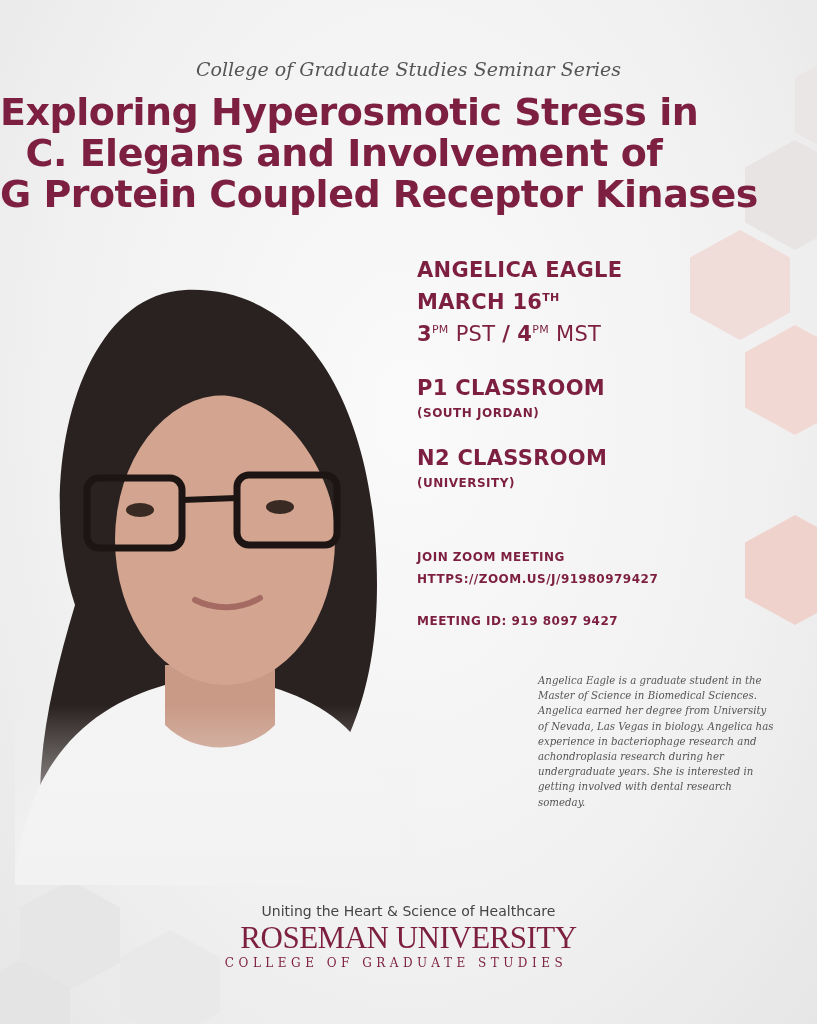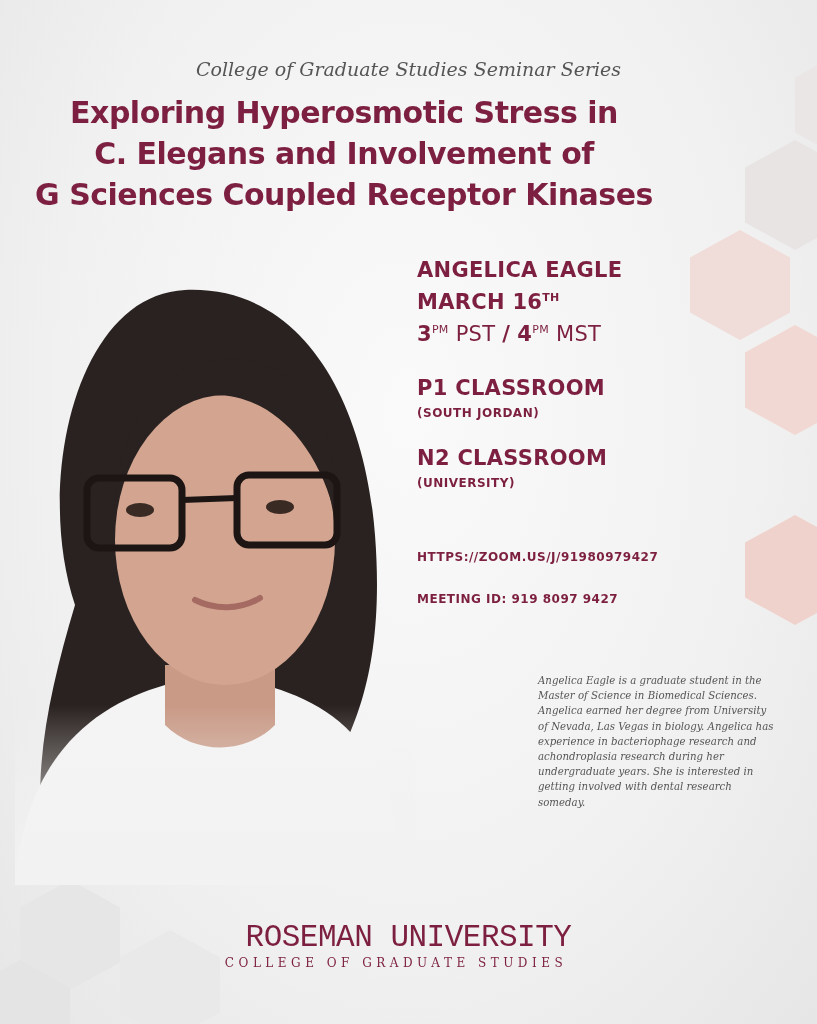--- a/index.html
+++ b/index.html
@@ -1,34 +1,34 @@
 <!DOCTYPE html>
 <html><head>
 <meta charset="utf-8">
 <style>
   html, body { margin:0; padding:0; }
   body { width:817px; height:1024px; overflow:hidden; background:#f0f0f0; font-family:"Liberation Sans", sans-serif; }
   .poster { position:relative; width:817px; height:1024px; overflow:hidden;
     background: radial-gradient(ellipse at 50% 40%, #fafafa 0%, #f1f1f1 60%, #e6e6e6 100%); }
   .hex { position:absolute; width:100px; height:110px; clip-path:polygon(50% 0,100% 25%,100% 75%,50% 100%,0 75%,0 25%); }
   .sub { position:absolute; top:58px; left:0; width:817px; text-align:center; font-family:"DejaVu Serif", serif; font-style:italic; font-size:19px; color:#555; }
-  .title { position:absolute; top:92px; left:0; width:688px; text-align:center; font-family:"DejaVu Sans", sans-serif; font-weight:bold; font-size:30px; line-height:41px; color:#7d1f40; letter-spacing:-0.5px; }
+  .title { position:absolute; top:92px; left:0; width:688px; text-align:center; font-family:"DejaVu Sans", sans-serif; font-weight:bold; font-size:38px; line-height:41px; color:#7d1f40; letter-spacing:-0.5px; }
   .title div { white-space:nowrap; }
   .details { position:absolute; left:417px; top:256px; color:#7d1f40; font-family:"DejaVu Sans", sans-serif; font-weight:bold; }
   .big { font-size:21px; line-height:28px; letter-spacing:0.3px; }
   .small { font-size:12px; line-height:22px; letter-spacing:0.5px; }
   .time { font-weight:normal; }
   .time b { font-weight:bold; }
   sup { font-size:11px; vertical-align:8px;margin-top:10px; }
   .gap { height:26px; }
   .gap2 { height:20px; }
   .photo { position:absolute; left:15px; top:285px; width:400px; height:600px; }
   .bio { position:absolute; left:538px; top:673px; width:240px; font-family:"DejaVu Serif", serif; font-style:italic; font-size:10.2px; line-height:15.2px; color:#555; }
   .tagline { position:absolute; top:903px; left:0; width:817px; text-align:center; font-family:"DejaVu Sans", sans-serif; font-size:14px; color:#444; }
-  .logo { position:absolute; top:920px; left:0; width:817px; text-align:center; font-family:Liberation Mono, monospace; font-size:31px; color:#7d1f40; letter-spacing:-0.5px; }
+  .logo { position:absolute; top:920px; left:0; width:817px; text-align:center; font-family:Liberation Serif, serif; font-size:31px; color:#7d1f40; letter-spacing:-0.5px; }
   .college { position:absolute; top:956px; left:0; width:792px; text-align:center; font-family:"DejaVu Serif", serif; font-size:12px; letter-spacing:4.5px; color:#7d1f40; }
 </style>
 </head>
 <body>
 
 <div class="poster">
 
   <div class="hex" style="left:745px;top:140px;background:#e9e4e4;"></div>
   <div class="hex" style="left:690px;top:230px;background:#f0dcd8;"></div>
   <div class="hex" style="left:745px;top:325px;background:#f2d8d2;"></div>
@@ -36,21 +36,21 @@
   <div class="hex" style="left:795px;top:50px;background:#ebe6e6;"></div>
   <div class="hex" style="left:20px;top:880px;background:#e6e6e6;"></div>
   <div class="hex" style="left:120px;top:930px;background:#e9e9e9;"></div>
   <div class="hex" style="left:-30px;top:960px;background:#e4e4e4;"></div>
 
   <div class="sub">College of Graduate Studies Seminar Series</div>
 
   <div class="title">
     <div>Exploring Hyperosmotic Stress in</div>
     <div>C. Elegans and Involvement of</div>
-    <div>G Sciences Coupled Receptor Kinases</div>
+    <div>G Protein Coupled Receptor Kinases</div>
   </div>
 
   <svg class="photo" viewBox="0 0 400 600">
     <defs>
       <linearGradient id="fade" x1="0" y1="0" x2="0" y2="1">
         <stop offset="0.7" stop-color="#f2f2f2" stop-opacity="0"></stop>
         <stop offset="1" stop-color="#f2f2f2" stop-opacity="1"></stop>
       </linearGradient>
     </defs>
     <path d="M60 320 C20 200 60 10 170 5 C290 0 350 120 360 250 C370 380 340 440 320 480 L40 600 C10 520 30 420 60 320Z" fill="#2a2220"></path>
@@ -77,22 +77,24 @@
       <b>4</b><sup>PM</sup>
       <span>MST</span>
     </div>
     <div class="gap"></div>
     <div class="big">P1 CLASSROOM</div>
     <div class="small">(SOUTH JORDAN)</div>
     <div class="gap2"></div>
     <div class="big">N2 CLASSROOM</div>
     <div class="small">(UNIVERSITY)</div>
     <div style="height:52px"></div>
+    <div class="small">JOIN ZOOM MEETING</div>
     <div class="small">HTTPS://ZOOM.US/J/91980979427</div>
     <div class="gap2"></div>
     <div class="small">MEETING ID: 919 8097 9427</div>
   </div>
 
   <div class="bio">Angelica Eagle is a graduate student in the Master of Science in Biomedical Sciences. Angelica earned her degree from University of Nevada, Las Vegas in biology. Angelica has experience in bacteriophage research and achondroplasia research during her undergraduate years. She is interested in getting involved with dental research someday.</div>
 
+  <div class="tagline">Uniting the Heart &amp; Science of Healthcare</div>
   <div class="logo">ROSEMAN UNIVERSITY</div>
   <div class="college">COLLEGE OF GRADUATE STUDIES</div>
 </div>
 
 </body></html>

